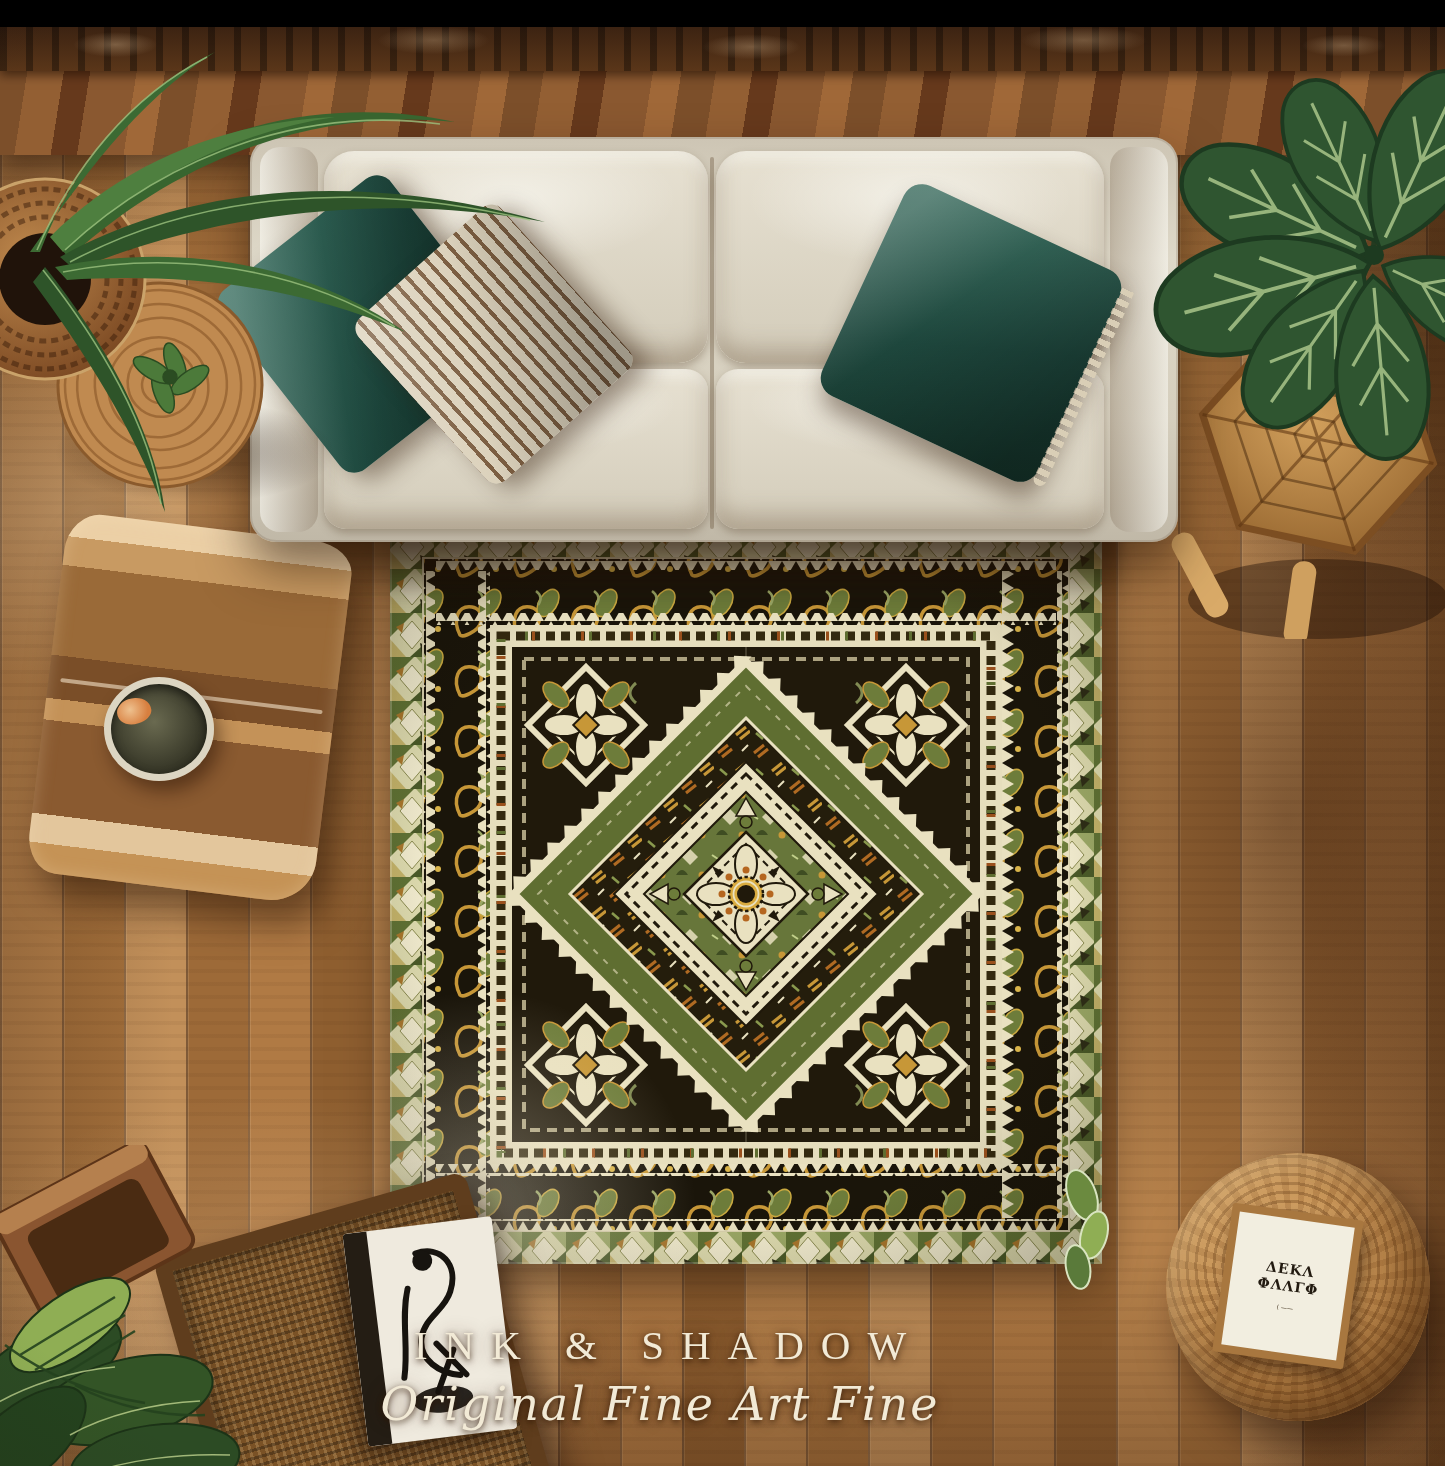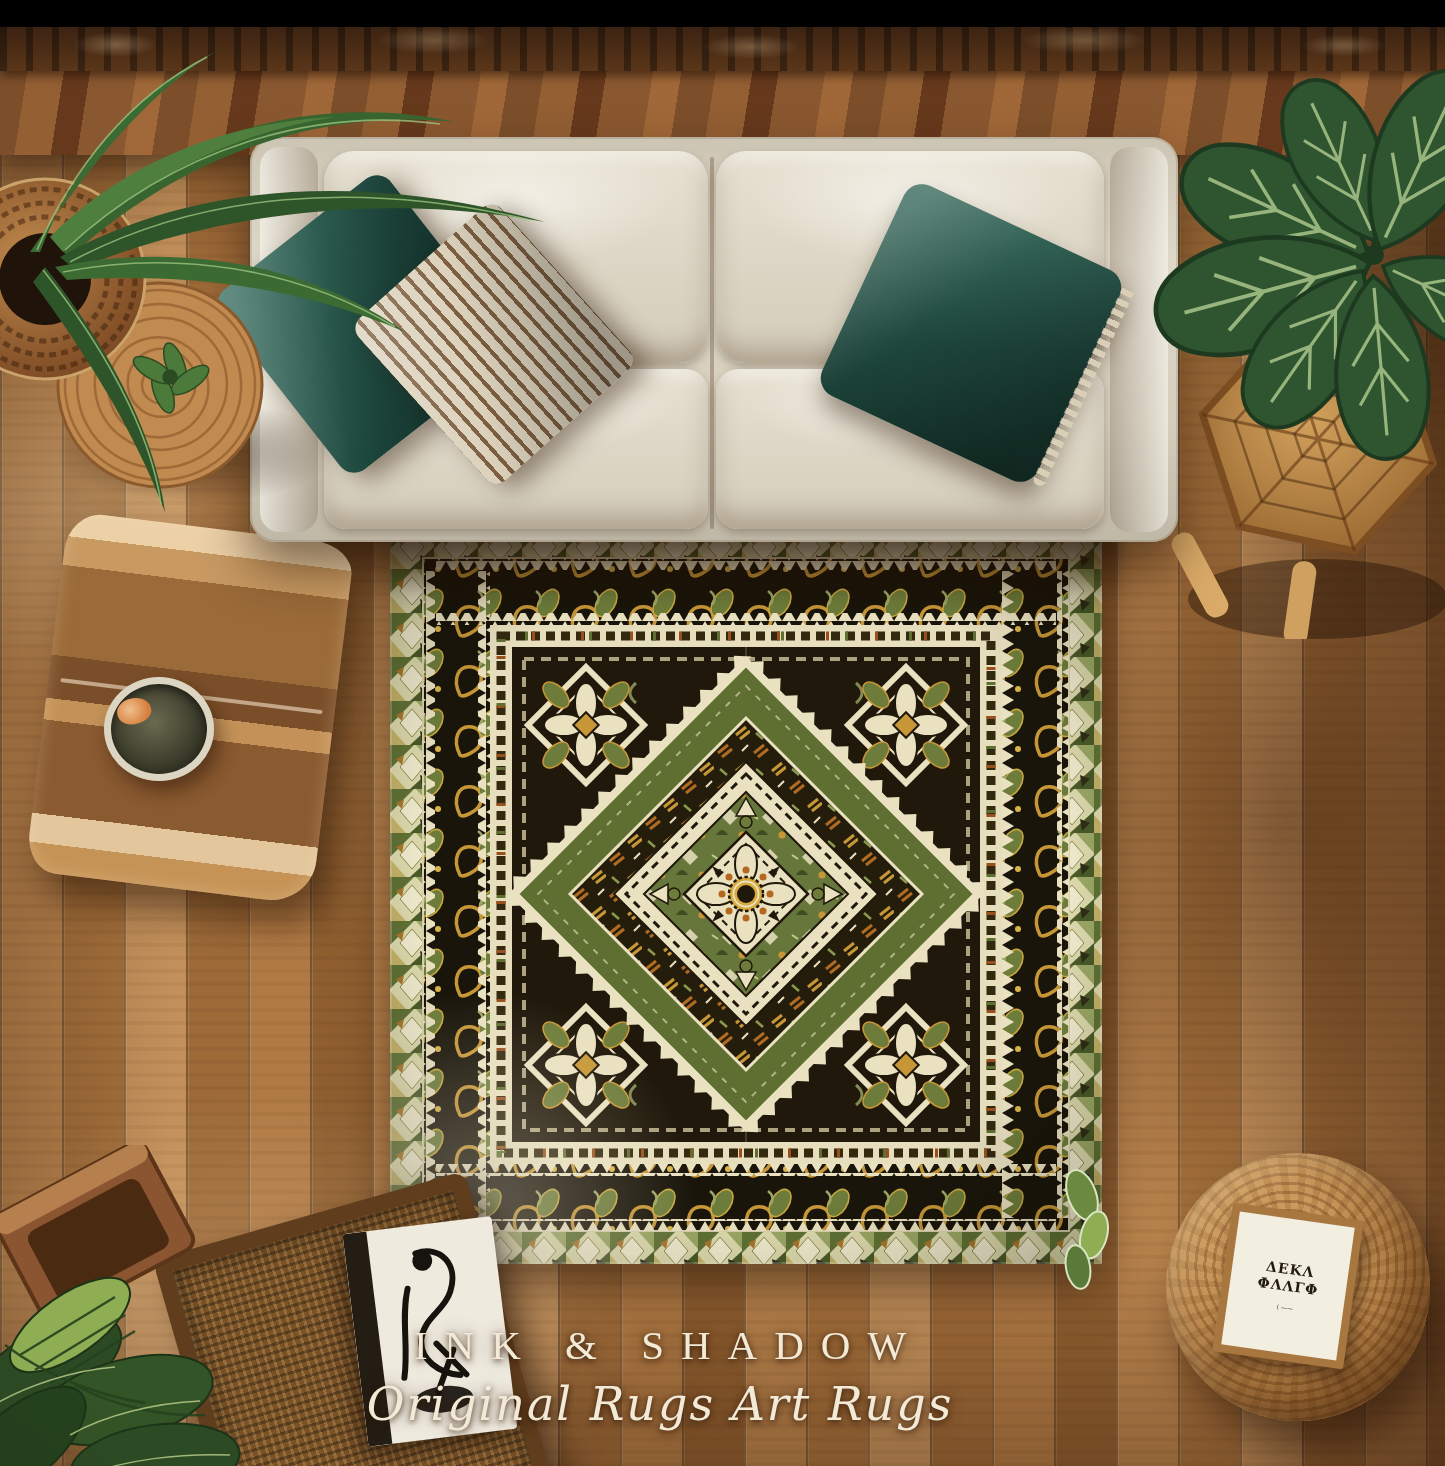--- a/index.html
+++ b/index.html
@@ -459,17 +459,17 @@
   <svg class="abs" style="left:1052px;top:1138px;z-index:4" width="80" height="130" viewBox="0 0 80 130">
     <g stroke="#d9e4c0" stroke-width="2">
       <ellipse cx="30" cy="30" rx="14" ry="26" transform="rotate(-20 30 30)" fill="#6b8a3f"></ellipse>
       <ellipse cx="42" cy="70" rx="13" ry="24" transform="rotate(15 42 70)" fill="#8fae54"></ellipse>
       <ellipse cx="26" cy="102" rx="12" ry="22" transform="rotate(-10 26 102)" fill="#5a7a3a"></ellipse>
     </g>
   </svg>
 
   <div class="abs wm">
     <div class="wm-brand">INK &amp; SHADOW</div>
-    <div class="wm-tag">Original Rugs Art Rugs</div>
+    <div class="wm-tag">Original Fine Art Fine</div>
   </div>
 
   <div class="abs vignette"></div>
 </div>
 
 </body></html>

